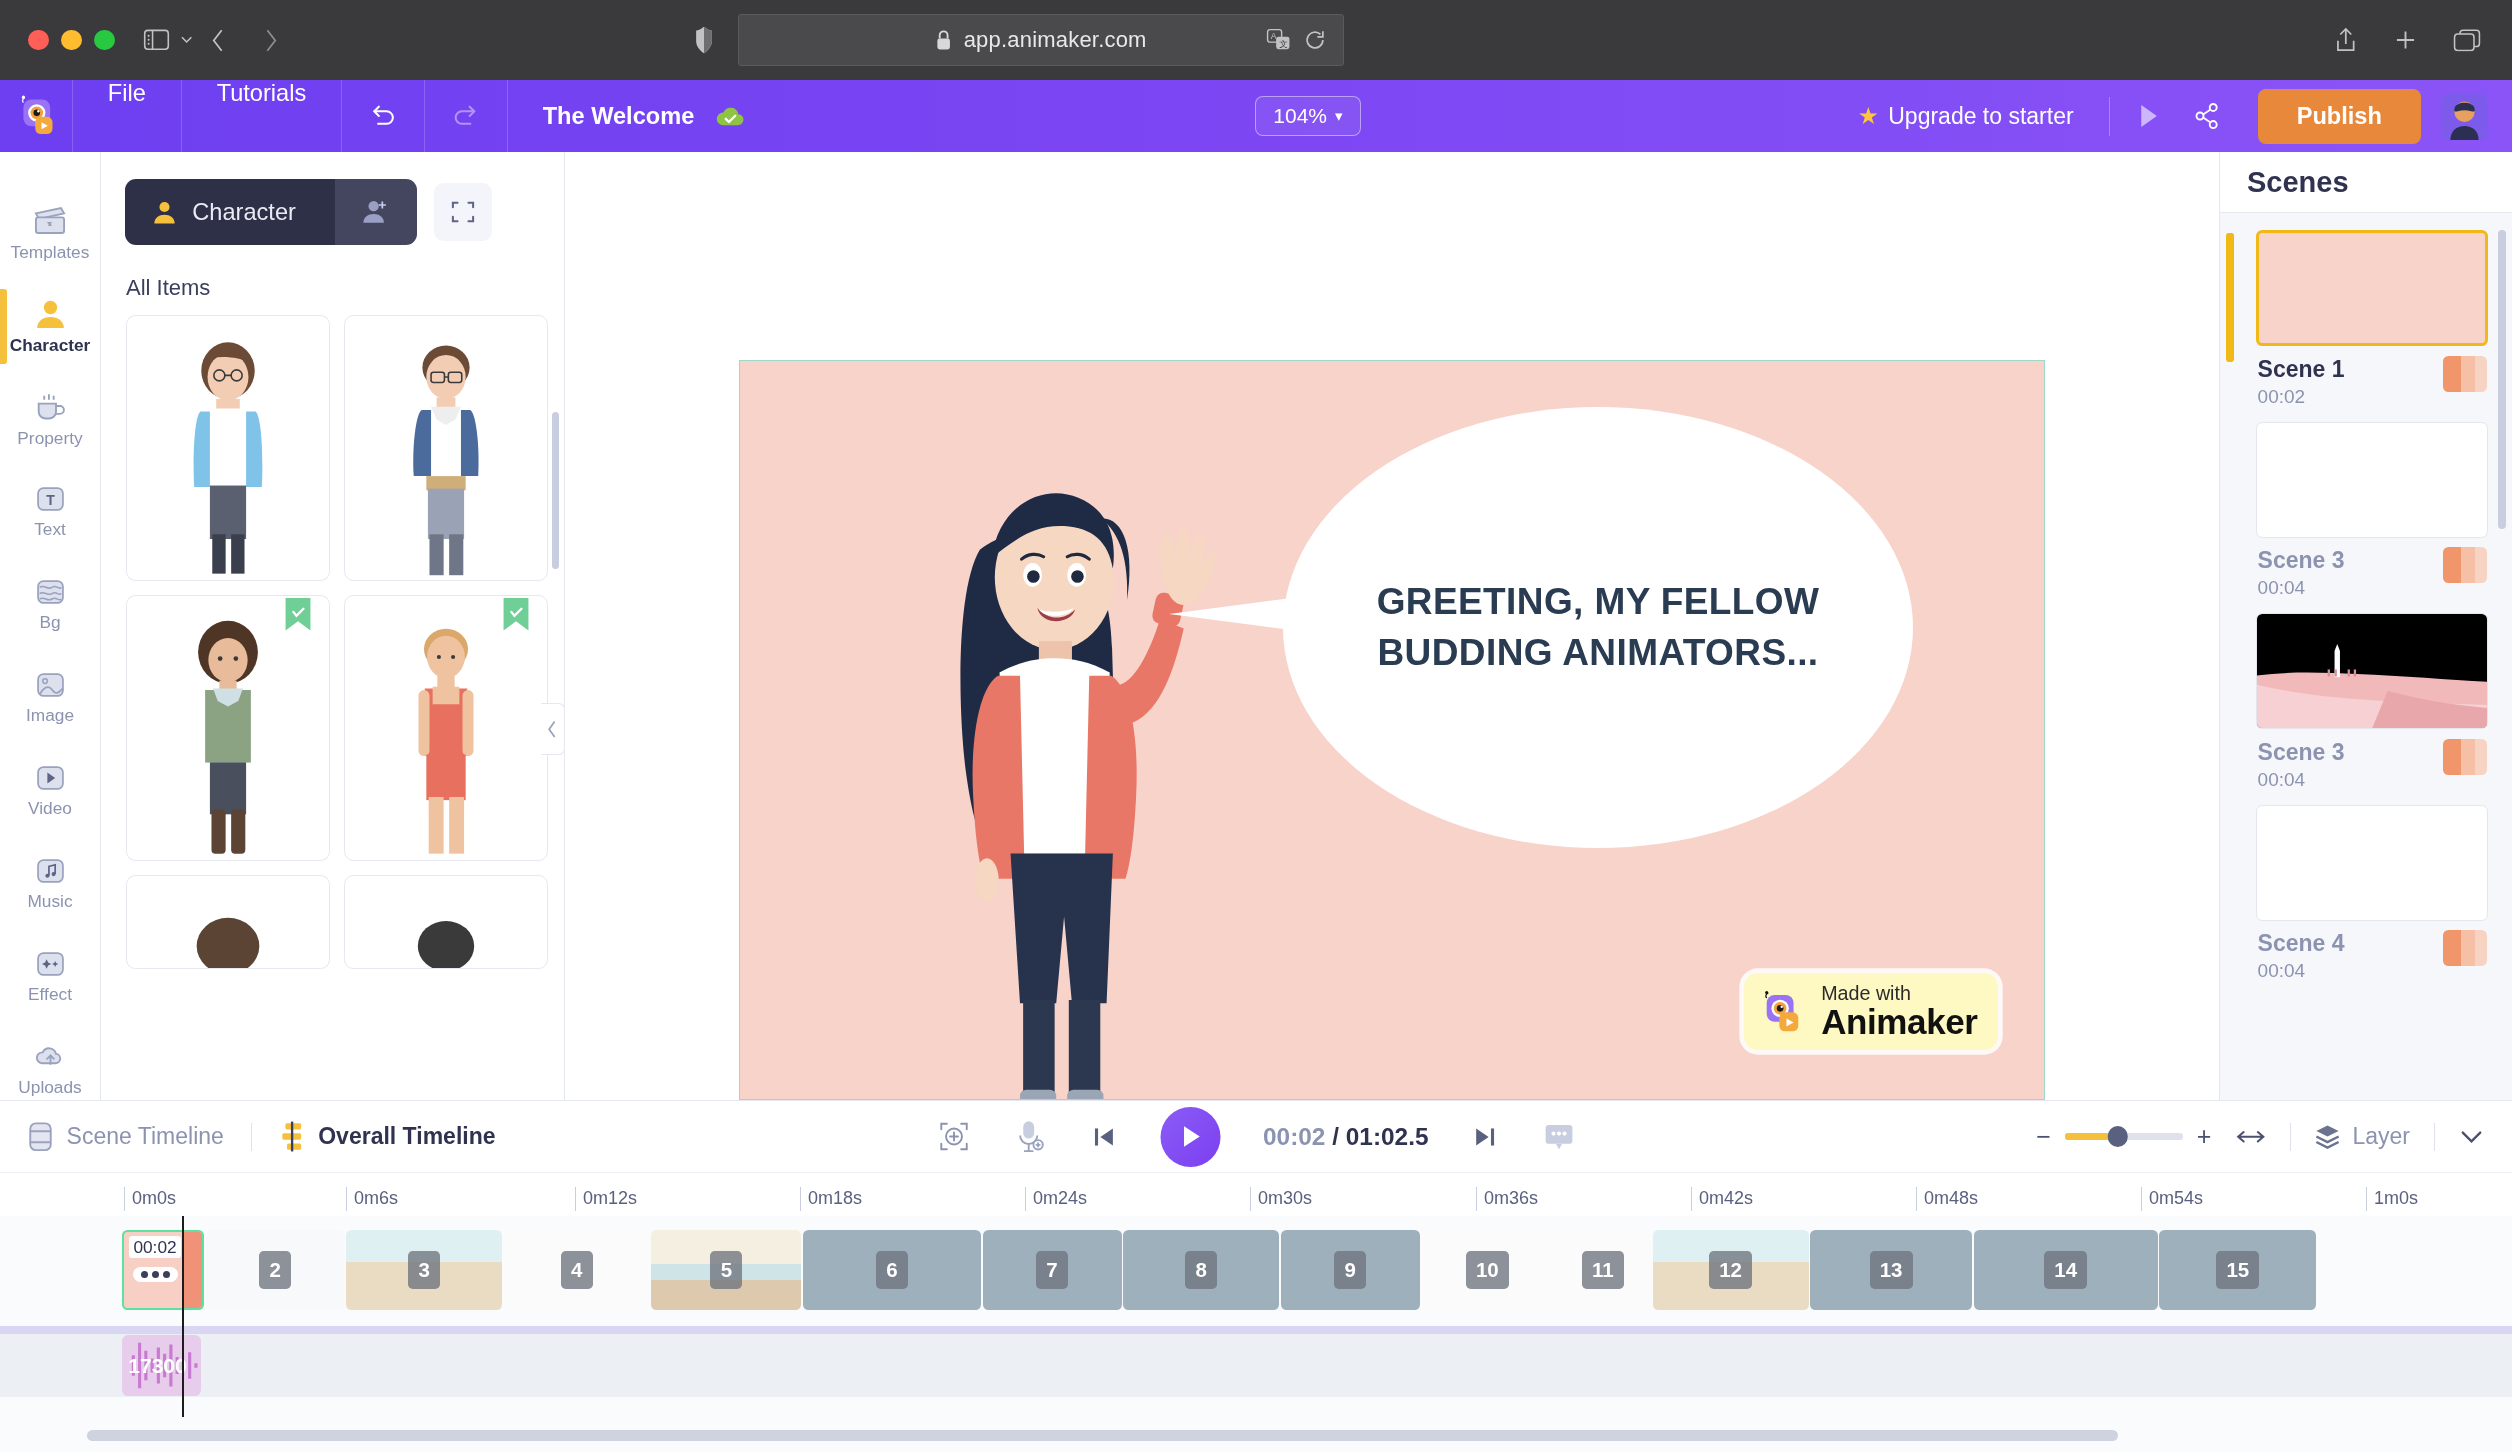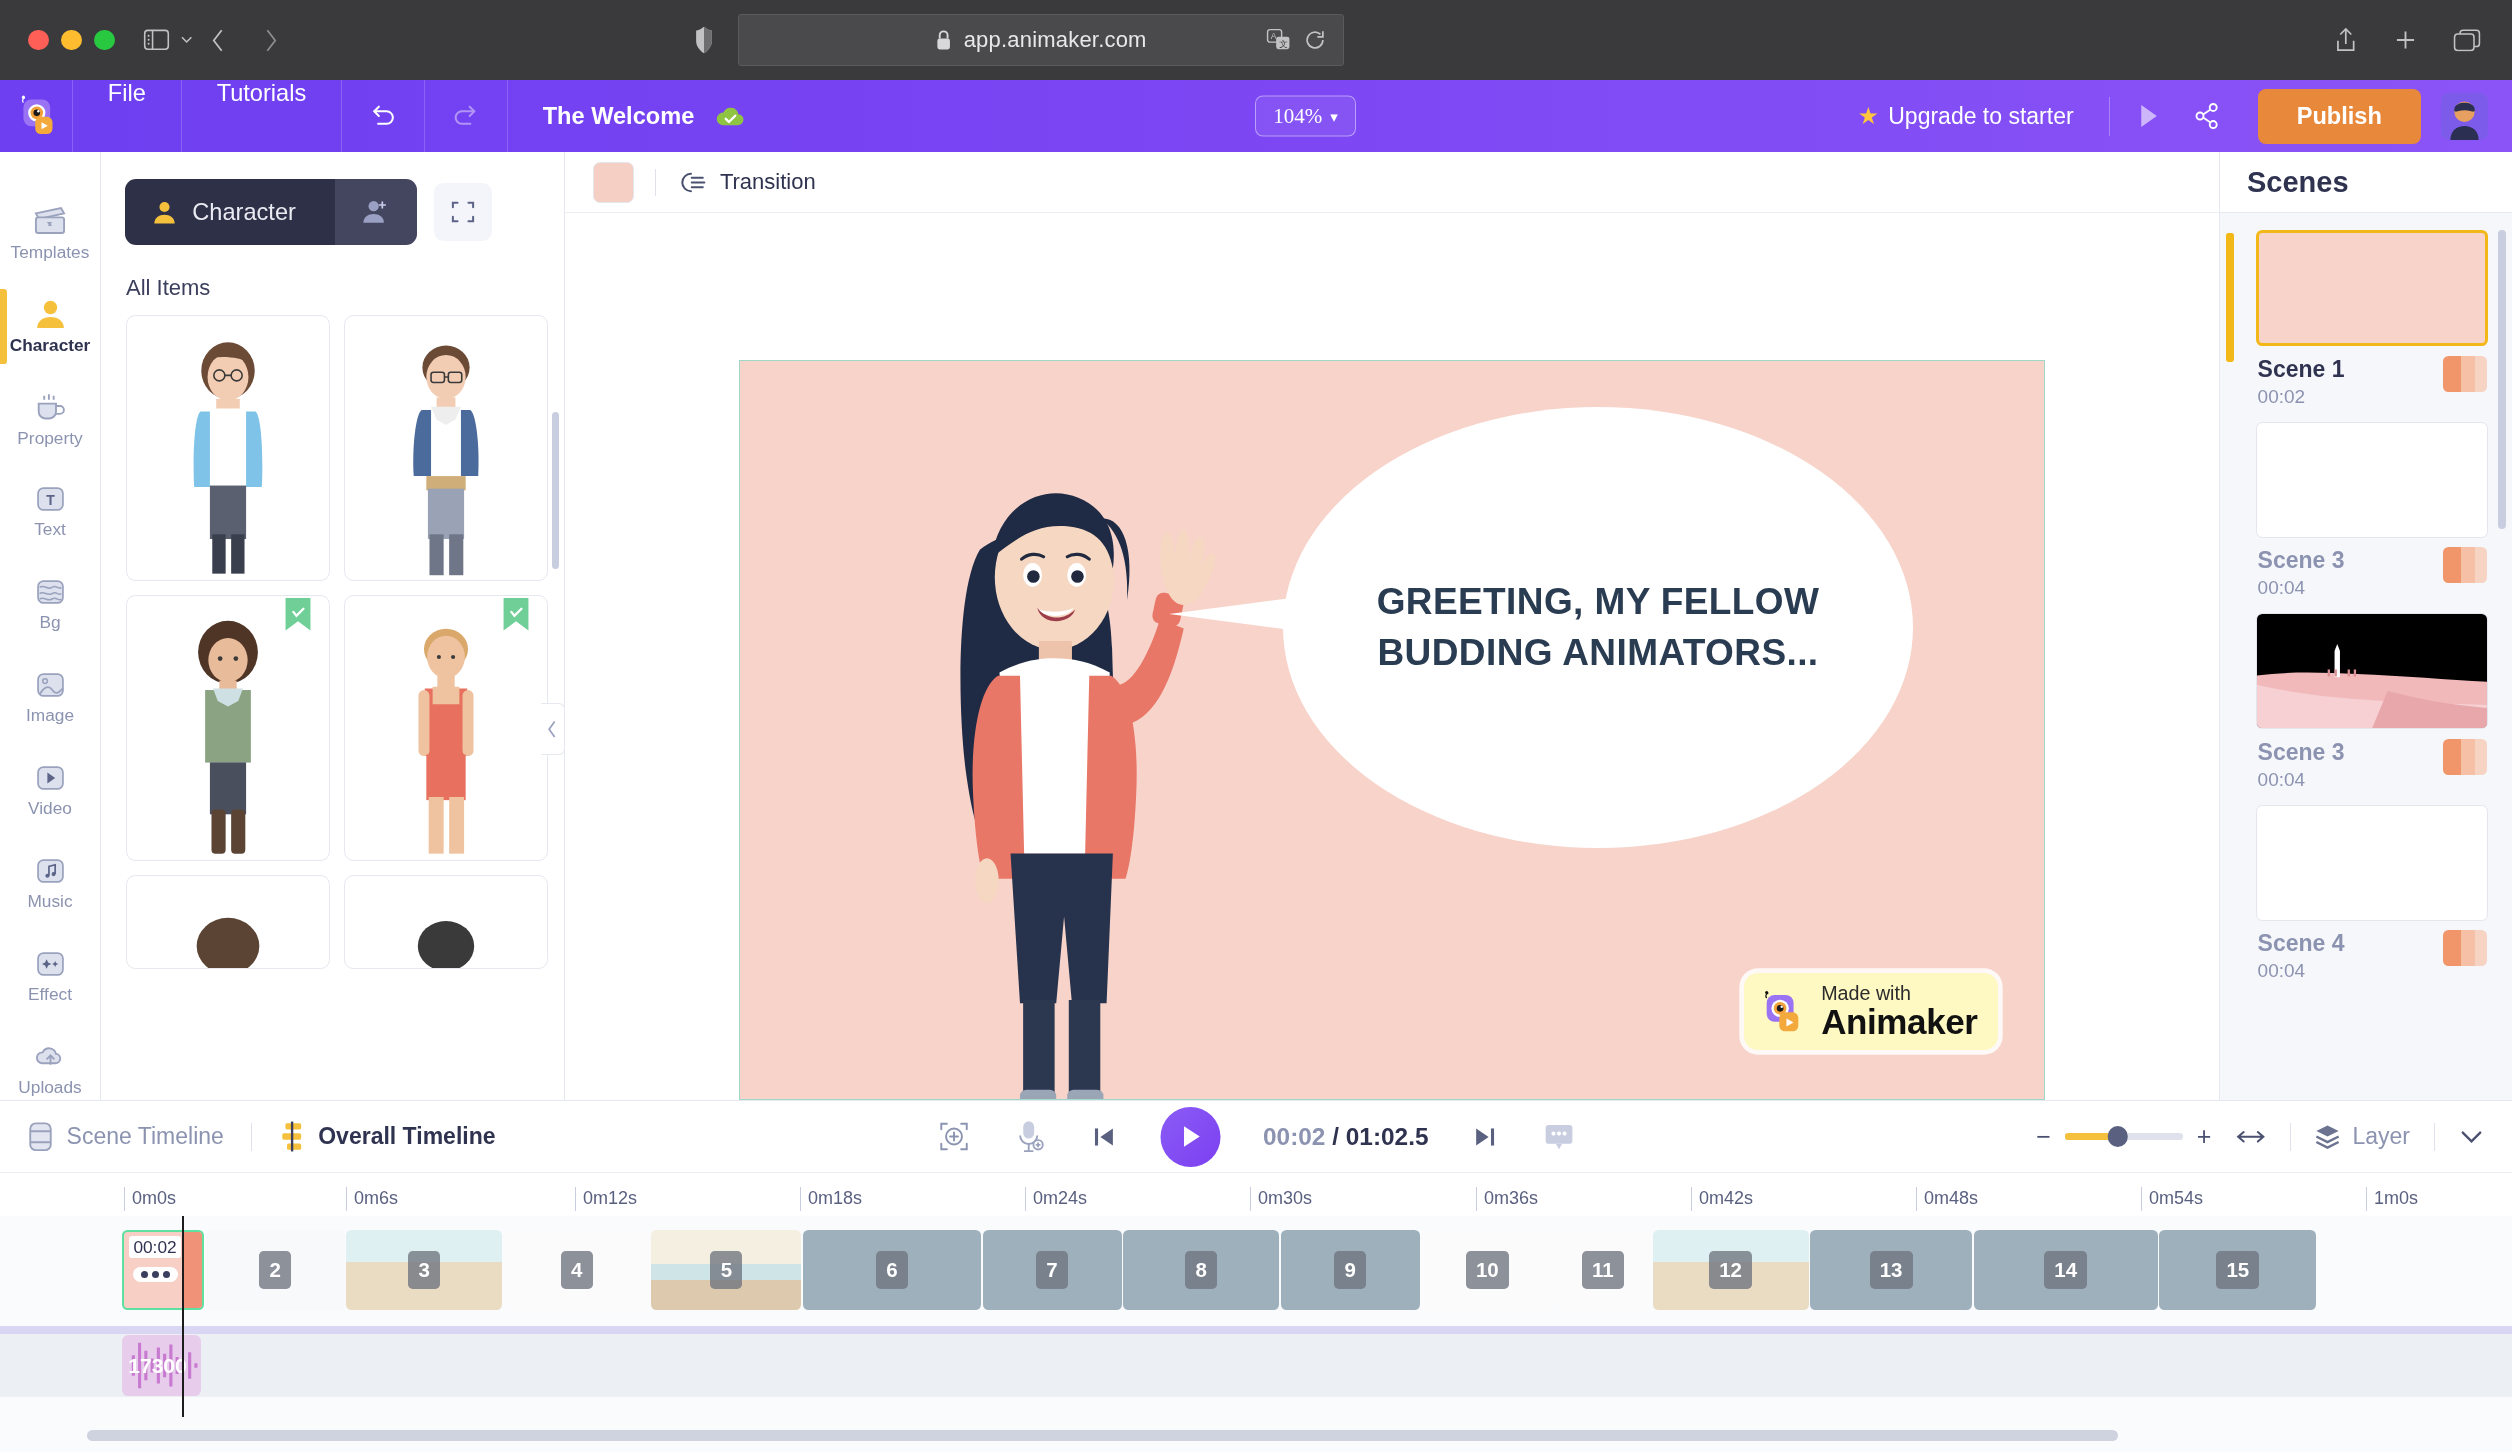--- a/index.html
+++ b/index.html
@@ -46,21 +46,20 @@
   .hdr-sep { width: 0.8px; height: 72px; background: rgba(255,255,255,.18); }
   .hdr-item { padding: 0 35px; height: 72px; display: flex; font-size: 23.6px; }
   .hdr-icon-btn { width: 82px; height: 72px; display: flex; align-items: center; justify-content: center; }
   .hdr-title { display: flex; align-items: center; gap: 14px; padding-left: 35px; font-size: 23.6px; font-weight: bold; }
   .title-text { max-width: 157px; overflow: hidden; white-space: nowrap; display: inline-block; }
   .zoom-pill {
     position: absolute; left: 1255px; top: 50%; transform: translateY(-50%);
     border: 0.8px solid rgba(255,255,255,.45); border-radius: 7.9px;
     padding: 7px 17.3px; font-size: 21px; display: flex; align-items: center; gap: 7.9px;
     background: rgba(255,255,255,.07);
-    font-family: Liberation Serif, serif;
   }
   .hdr-right { position: absolute; right: 0; top: 0; height: 72px; display: flex; align-items: center; gap: 0; }
   .upgrade { display: flex; align-items: center; gap: 9.4px; font-size: 23px; padding-right: 27px; }
   .star { color: #ffc53d; font-size: 23.6px; }
   .hdr-div2 { width: 0.8px; height: 39px; background: rgba(255,255,255,.3); margin: 0 7.9px; }
   .icon-btn-p { width: 60px; height: 72px; display: flex; align-items: center; justify-content: center; }
   .publish {
     background: #e8883a; color: #fff; font-size: 23.6px; font-weight: bold;
     border: none; border-radius: 7.9px; padding: 14px 39px; margin: 0 20.5px; cursor: pointer;
   }
@@ -576,33 +575,20 @@
 
         <div class="panel-scroll"></div>
         <div class="collapse-handle">
           <svg width="12.6" height="20.5" viewBox="0 0 16 26" fill="none" stroke="#9aa2bd" stroke-width="2.2">
               <path d="M11 3L4 13l7 10"></path>
             </svg>
         </div>
       </div>
 
       <div class="canvas-area">
-        <div class="canvas-toolbar">
-          <div class="swatch"></div>
-          <div class="tb-div"></div>
-          <div class="trans-btn">
-            <span>
-              <svg width="31.5" height="27" viewBox="0 0 40 34" fill="none" stroke="#4a5070" stroke-width="2.6" stroke-linecap="round">
-                <path d="M19 6a11 11 0 1 0 0 22"></path>
-                  <path d="M20 11h14M20 17h16M20 23h14"></path>
-                </svg>
-            </span>
-            <span>Transition</span>
-          </div>
-        </div>
 
         <div class="stage-wrap">
           <div class="stage">
 
             <svg width="315" height="740" viewBox="0 0 400 940" style="position:absolute;left:165px;top:47px">
 
               <path d="M95 180c-30 50-28 200-18 280 8 60 18 90 30 96h180c-18-40-22-180-24-250-2-80-30-146-82-150-40-3-68 10-86 24z" fill="#1f2a44"></path>
 
               <ellipse cx="190" cy="215" rx="76" ry="92" fill="#f6d7c2"></ellipse>
 

